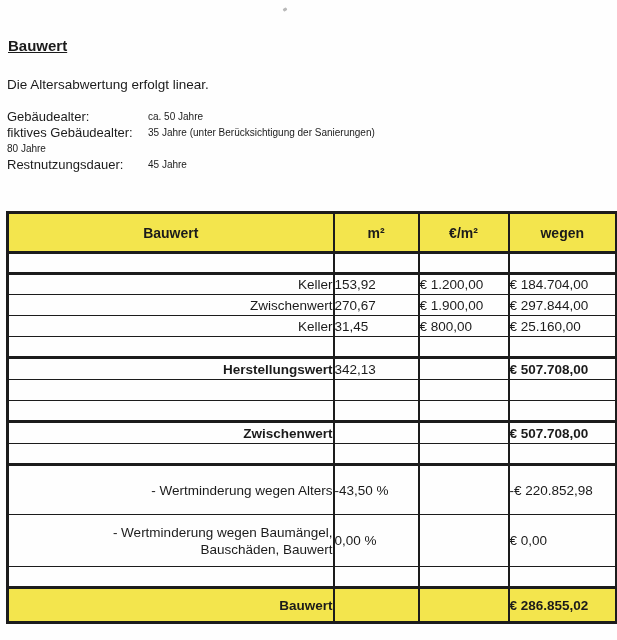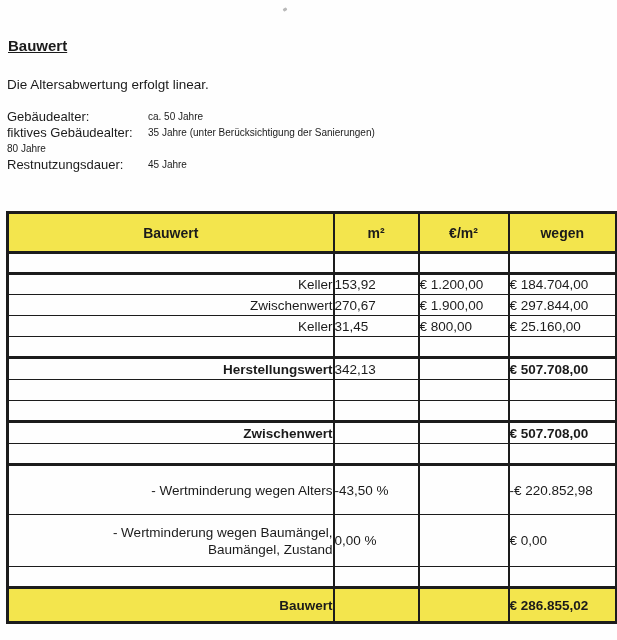--- a/index.html
+++ b/index.html
@@ -202,21 +202,21 @@
       </tr>
       <tr class="r-tall thick">
         <td class="c-label">- Wertminderung wegen Alters</td>
         <td class="c-num">-43,50 %</td>
         <td class="c-num"></td>
         <td class="c-num">-€ 220.852,98</td>
       </tr>
       <tr class="r-tall2">
         <td class="c-label two-line">
           <span>- Wertminderung wegen Baumängel,</span>
-          <span>Baumängel, Zustand</span>
+          <span>Bauschäden, Bauwert</span>
         </td>
         <td class="c-num">0,00 %</td>
         <td class="c-num"></td>
         <td class="c-num">€ 0,00</td>
       </tr>
       <tr class="r-spacer">
         <td></td>
           <td></td>
           <td></td>
           <td></td>

